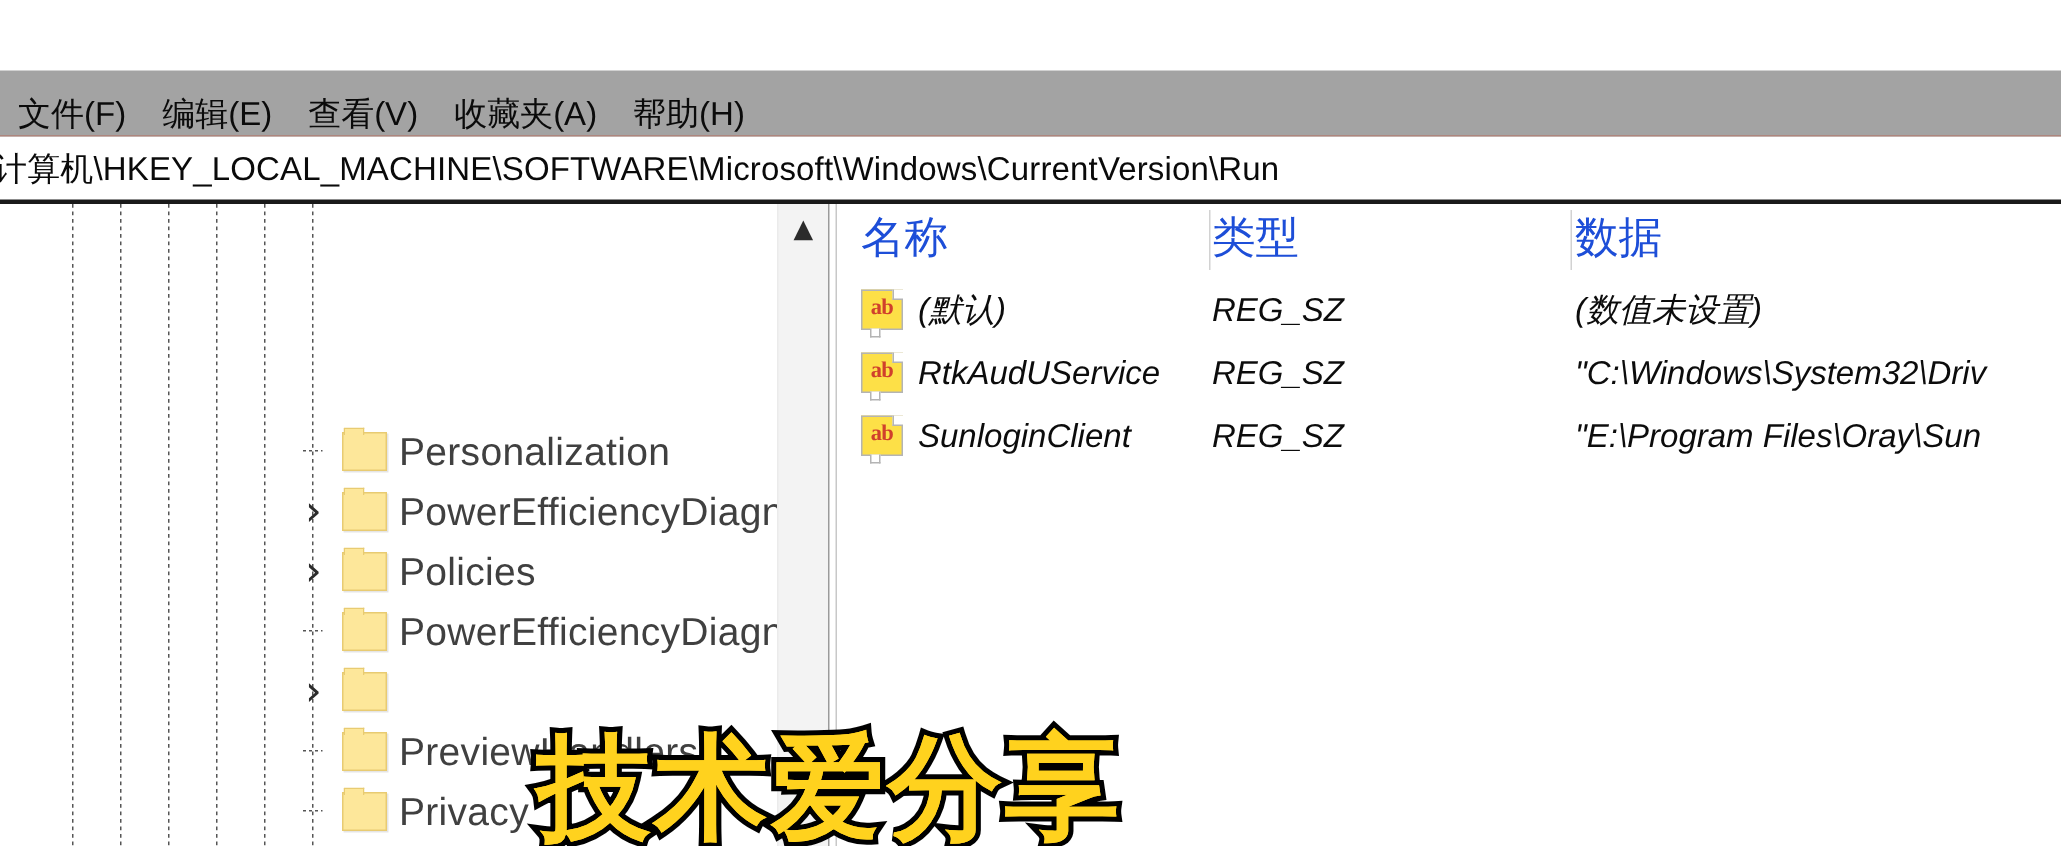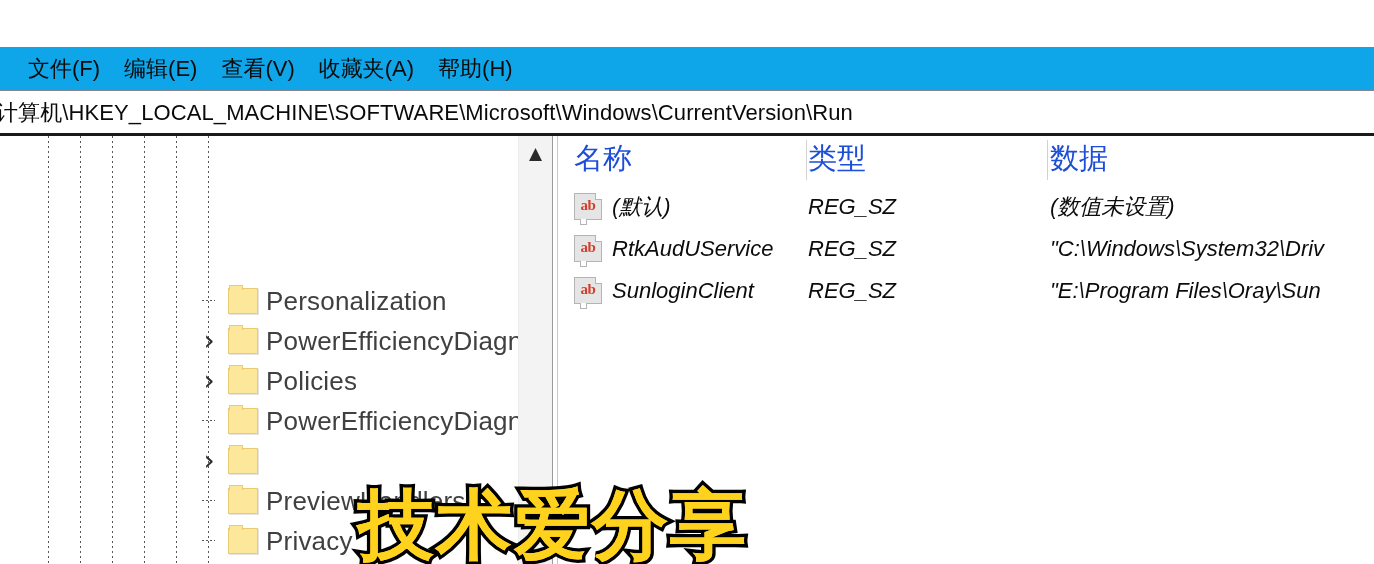--- a/index.html
+++ b/index.html
@@ -64,24 +64,24 @@
     margin-left: 11px;
     letter-spacing: 0.5px;
     white-space: nowrap;
   }
 
   
   .menubar {
     position: absolute;
     left: 0; top: 47px;
     width: 1374px; height: 44px;
-    background: #0ea5e9;
-    display: flex;
-    align-items: center;
-    padding-left: 16px;
+    background: #a3a3a3;
+    display: flex;
+    align-items: flex-end;
+    padding-left: 0;
     box-sizing: border-box;
   }
   .menu-item {
     font-size: 22px;
     color: #0b0b0b;
     padding: 0 12px;
     white-space: nowrap;
     cursor: default;
   }
   .menu-rule {
@@ -280,21 +280,21 @@
     left: 0;
     height: 42px;
     width: 816px;
   }
   .ab-icon {
     position: absolute;
     left: 16px;
     top: 7px;
     width: 28px;
     height: 27px;
-    background: #e5e5e5;
+    background: #fde047;
     border: 1px solid #b4b4b4;
     box-sizing: border-box;
     font-size: 15px;
     font-weight: bold;
     color: #d0402c;
     line-height: 22px;
     text-align: center;
     font-family: "Liberation Serif", serif;
     letter-spacing: -0.5px;
     overflow: visible;

